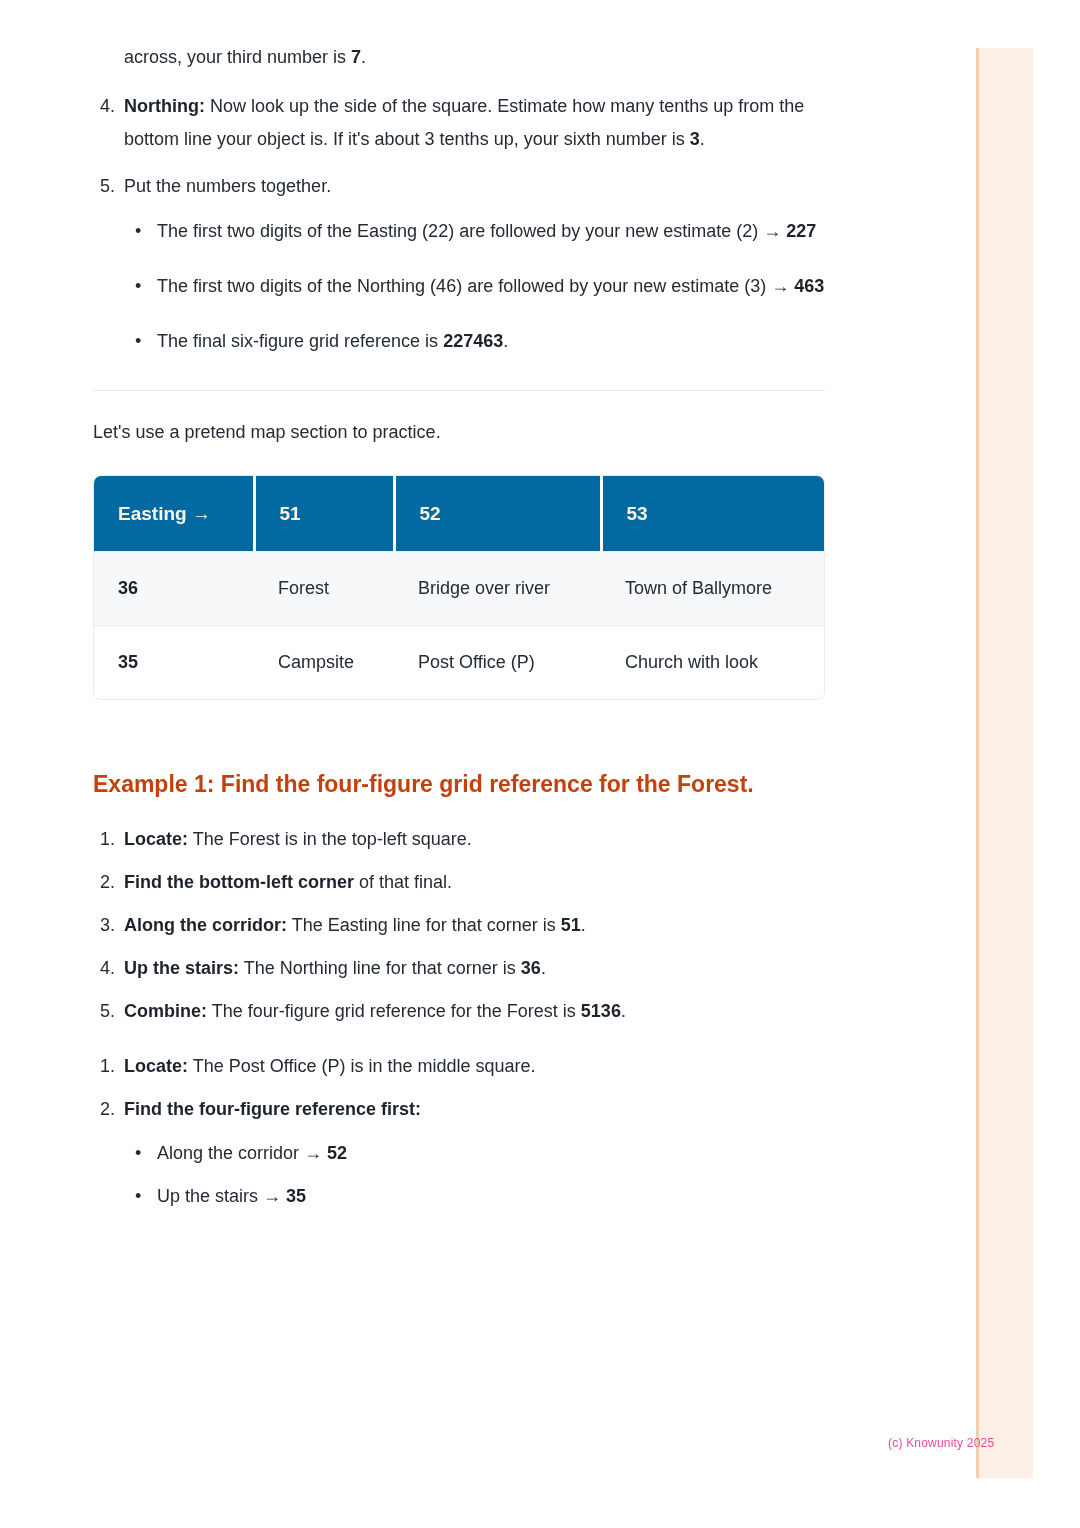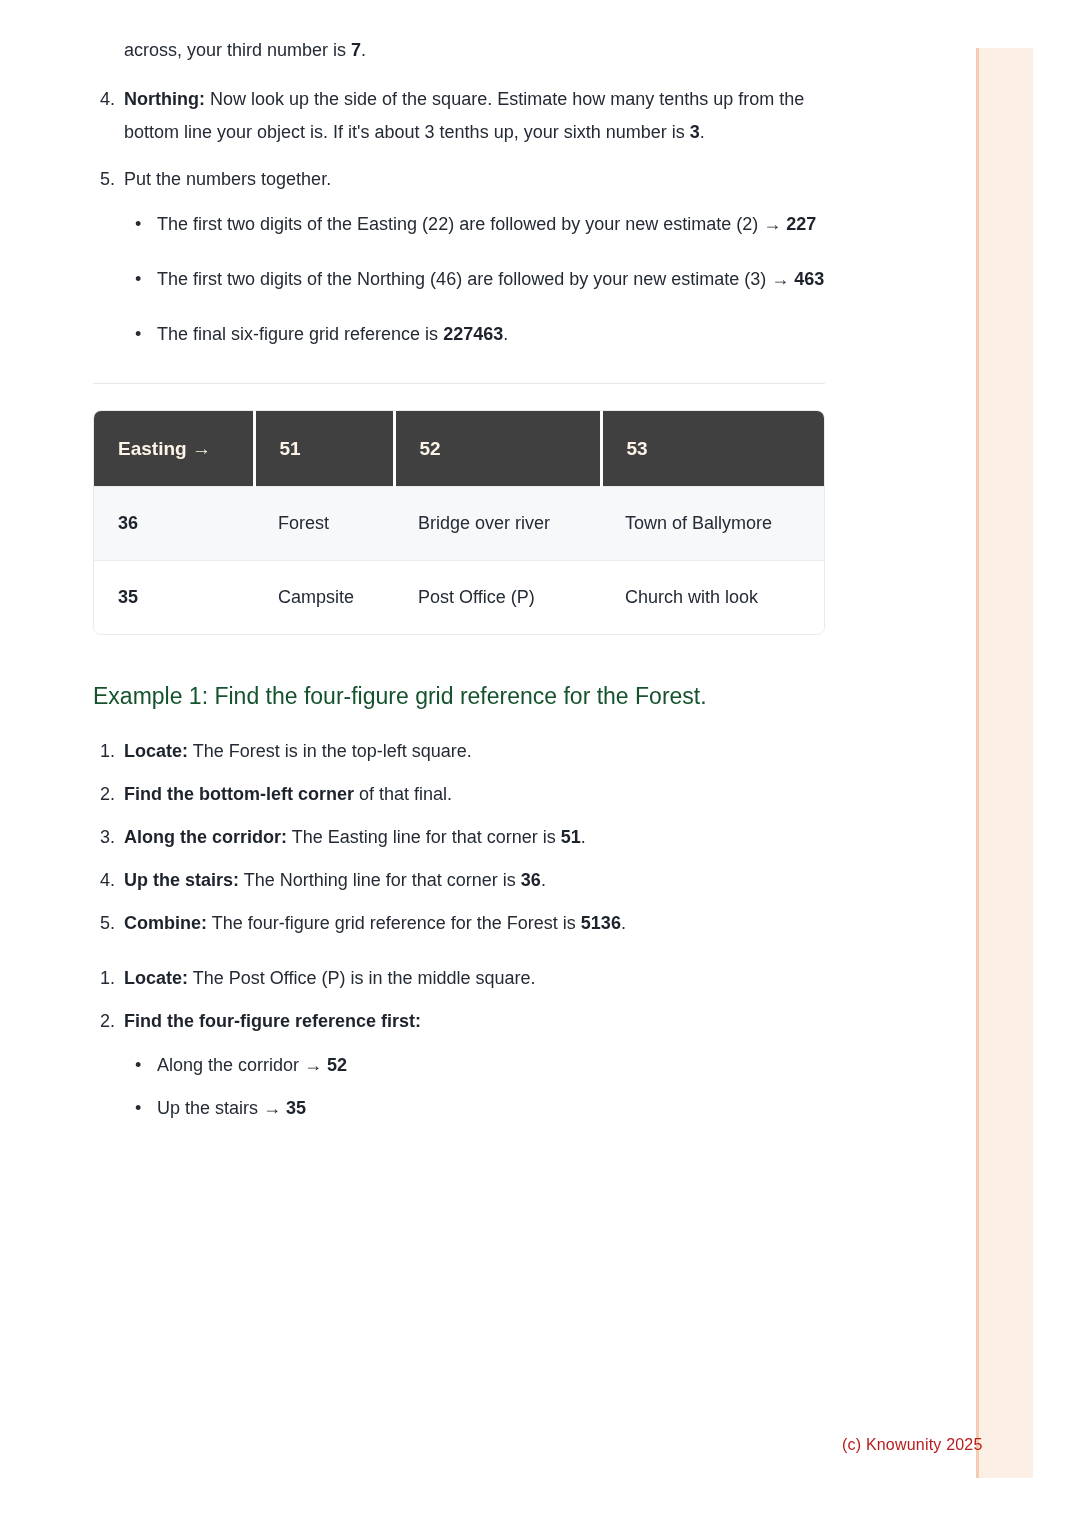--- a/index.html
+++ b/index.html
@@ -13,27 +13,27 @@
   .page { position: relative; width: 1080px; height: 1528px; background:#fff; }
 
   
   .stripe {
     position: absolute; left: 976px; top: 48px;
     width: 54px; height: 1430px;
     background: #fcefe5;
     border-left: 3px solid #f3cdb2;
   }
   .copyright {
-    position: absolute; left: 842px; top: 1436px;
-    font-size: 16px; color: #b91c1c; letter-spacing: .2px;
+    position: absolute; left: 888px; top: 1436px;
+    font-size: 12px; color: #ec4899; letter-spacing: .2px;
     z-index: 2; white-space: nowrap;
   }
 
   .content {
-    position: absolute; left: 93px; top: 9px;
+    position: absolute; left: 93px; top: 16px;
     width: 732px; padding-top: 25px;
     font-size: 18px; line-height: 33px;
   }
 
   p { margin: 0; }
   strong { font-weight: bold; color: #1d232c; }
 
   .hang { margin-left: 31px; }
 
   .oli { display: flex; align-items: flex-start; }
@@ -61,40 +61,40 @@
   .intro { margin-top: 25px; }
 
   .tablewrap {
     margin-top: 26px;
     border: 1px solid #e8eaed;
     border-radius: 8px;
     overflow: hidden;
   }
   table.grid { width: 100%; border-collapse: collapse; table-layout: fixed; }
   table.grid th {
-    background: #404040; color: #fdf4e7;
+    background: #0369a1; color: #fdf4e7;
     font-weight: bold; text-align: left;
     font-size: 19px; padding: 21px 24px;
     border-left: 3px solid #ffffff;
     margin-top: 16px;
   }
   table.grid th:first-child { border-left: none; }
   table.grid td {
     padding: 20px 24px; text-align: left;
     font-size: 18px; background: #ffffff;
     border-top: 1px solid #e9ebee;
   }
   table.grid tr.first-body td { border-top: none; }
   table.grid tr.shaded td { background: #f7f8fa; }
   table.grid td.rowhead { font-weight: bold; color: #1d232c; }
 
   h3.example {
     font-size: 23px; line-height: 34px;
-    color: #14532d; font-weight: normal;
-    margin: 44px 0 0 0;
+    color: #c2410c; font-weight: bold;
+    margin: 67px 0 0 0;
   }
   h3.example.ex2 { margin-top: 36px; }
   .exlist { margin-top: 22px; }
   .exlist .oli { margin-bottom: 10px; }
   .sublist { margin: 11px 0 0 40px; }
   .sublist .uli { margin-bottom: 10px; }
 </style>
 </head>
 <body>
 
@@ -127,20 +127,21 @@
         <div class="tx"><span>The first two digits of the Northing (46) are followed by your new estimate (3) → </span><strong>463</strong></div>
       </div>
       <div class="uli">
         <span class="bgl">•</span>
         <div class="tx"><span>The final six-figure grid reference is </span><strong>227463</strong><span>.</span></div>
       </div>
     </div>
 
     <hr class="divider">
 
+    <p class="intro">Let's use a pretend map section to practice.</p>
 
     <div class="tablewrap">
       <table class="grid">
         <colgroup>
           <col style="width:160px">
             <col style="width:140px">
             <col style="width:207px">
             <col style="width:225px">
         </colgroup>
         <thead>

